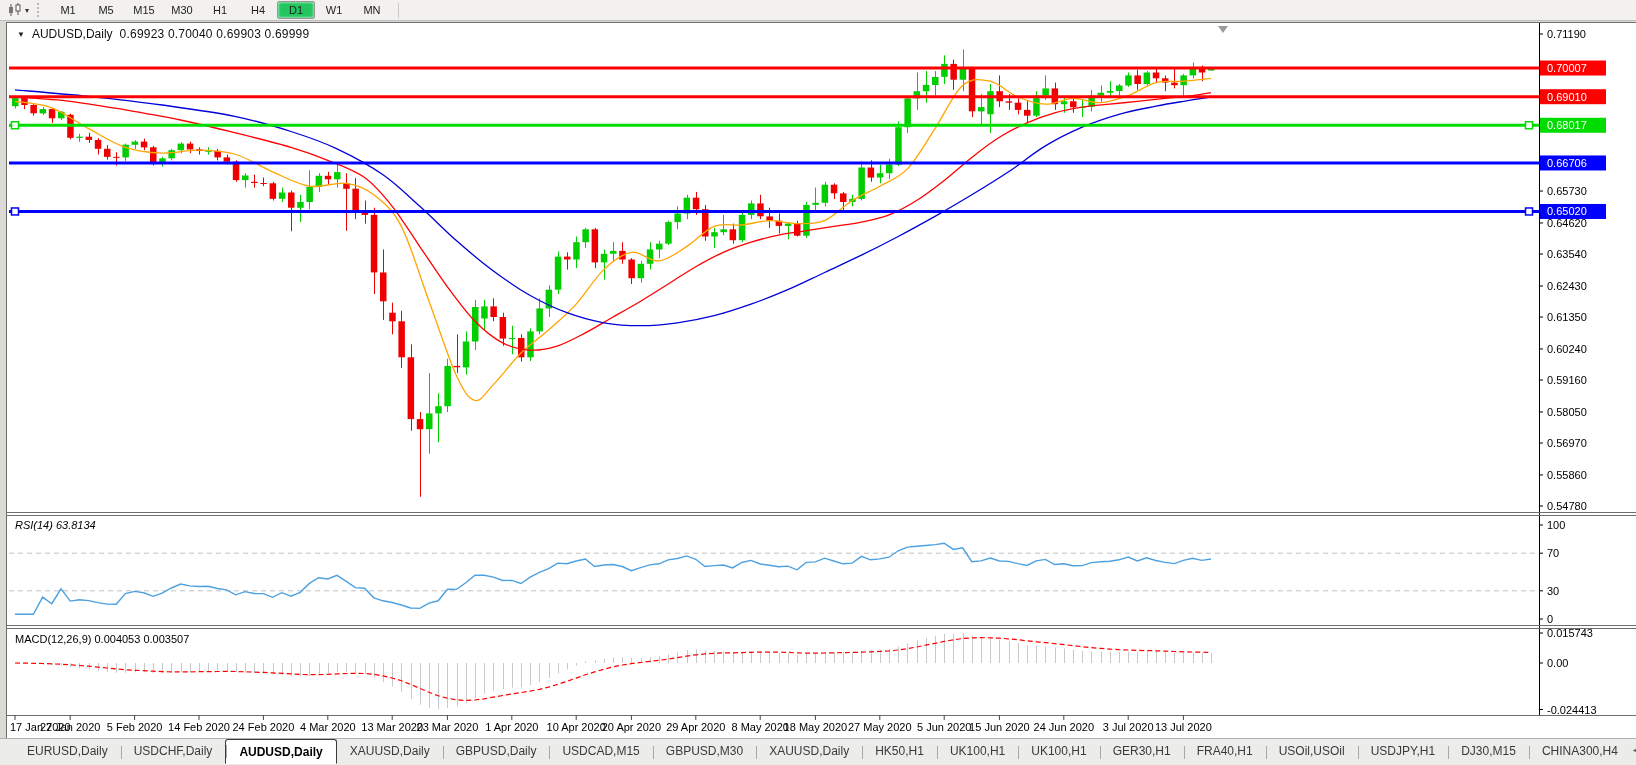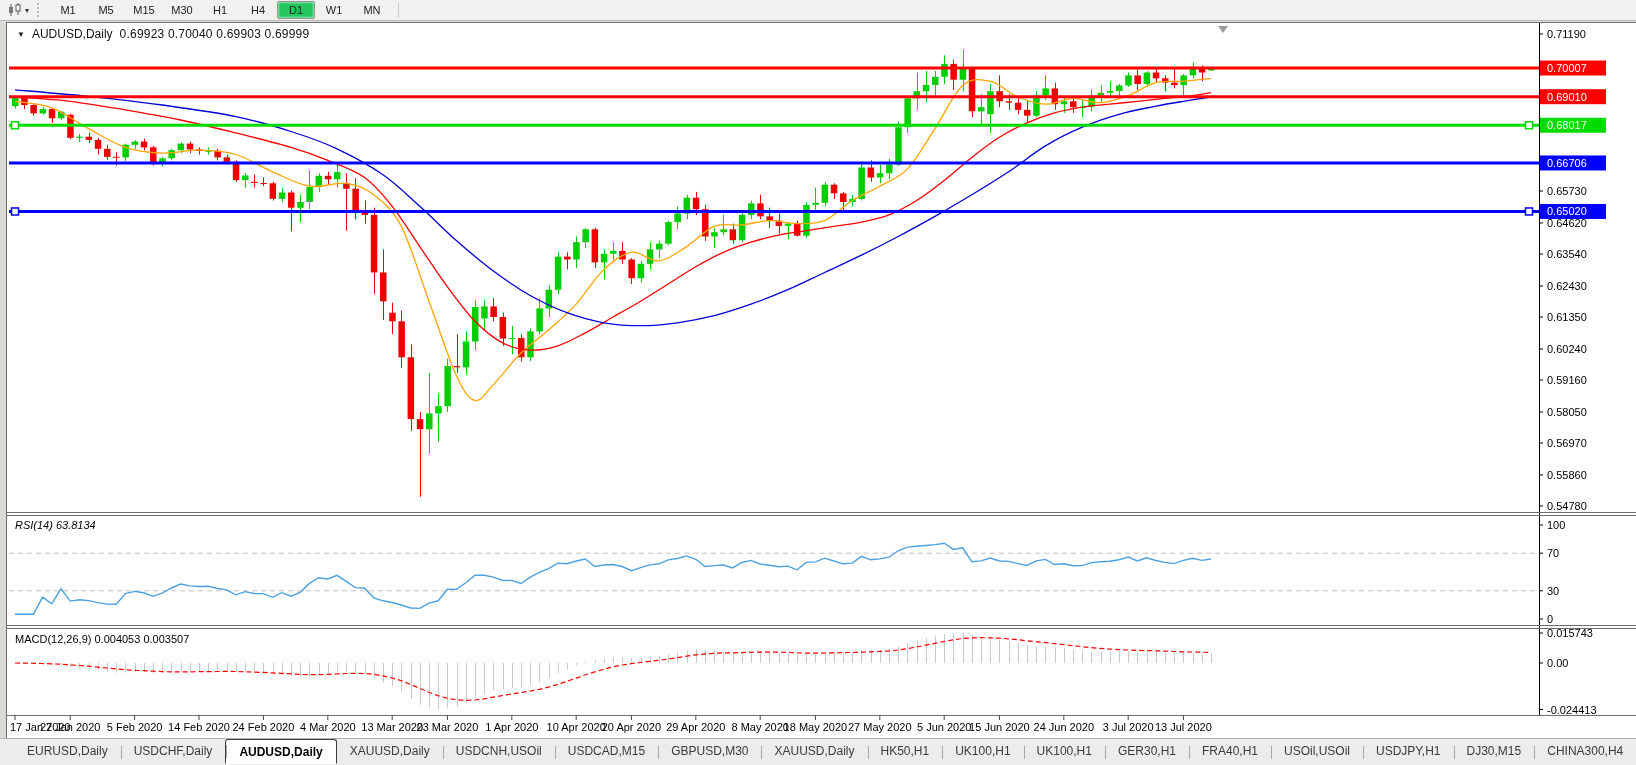--- a/index.html
+++ b/index.html
@@ -481,21 +481,21 @@
     <div class="pane-label rsi"><span>RSI(14) 63.8134</span></div>
     <div class="pane-label macd"><span>MACD(12,26,9) 0.004053 0.003507</span></div>
   </div>
 
   <div class="tabbar">
     <div class="tabs" id="tabs">
         <div class="tab">EURUSD,Daily</div>
         <div class="tab">USDCHF,Daily</div>
         <div class="tab active">AUDUSD,Daily</div>
         <div class="tab">XAUUSD,Daily</div>
-        <div class="tab">USDCNH,USOil</div>
+        <div class="tab">GBPUSD,Daily</div>
         <div class="tab">USDCAD,M15</div>
         <div class="tab">GBPUSD,M30</div>
         <div class="tab">XAUUSD,Daily</div>
         <div class="tab">HK50,H1</div>
         <div class="tab">UK100,H1</div>
         <div class="tab">UK100,H1</div>
         <div class="tab">GER30,H1</div>
         <div class="tab">FRA40,H1</div>
         <div class="tab">USOil,USOil</div>
         <div class="tab">USDJPY,H1</div>

